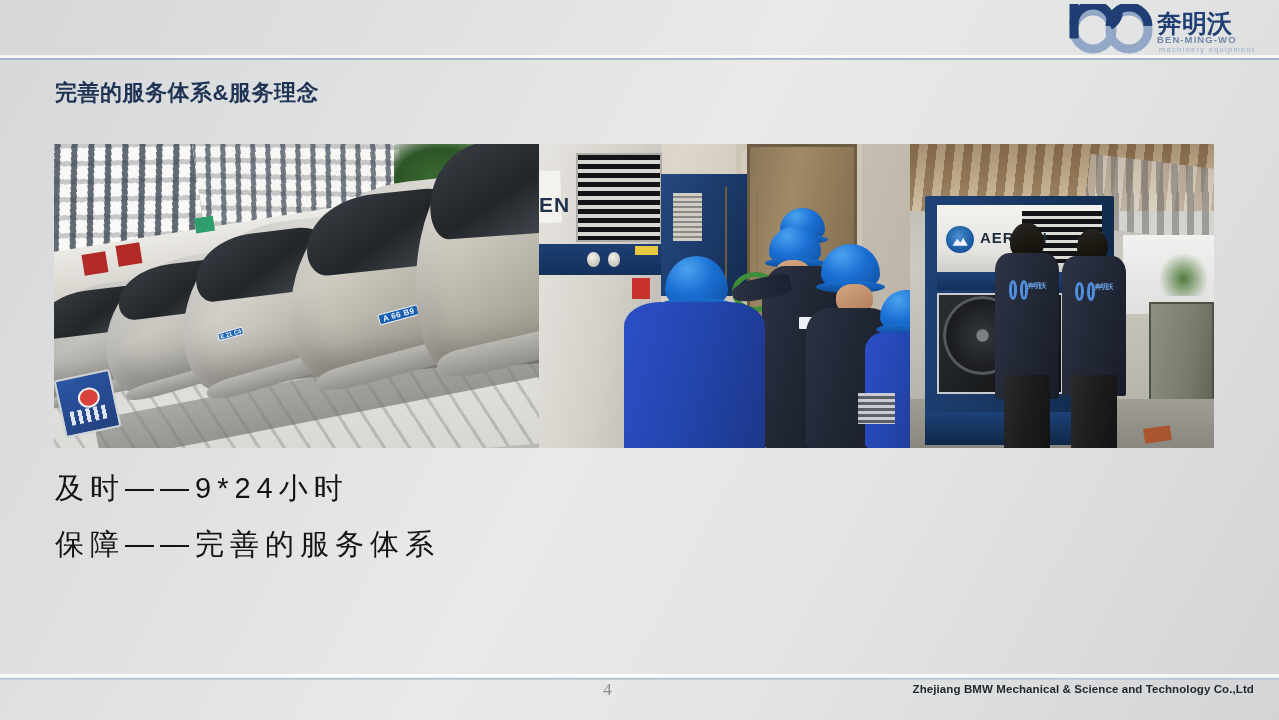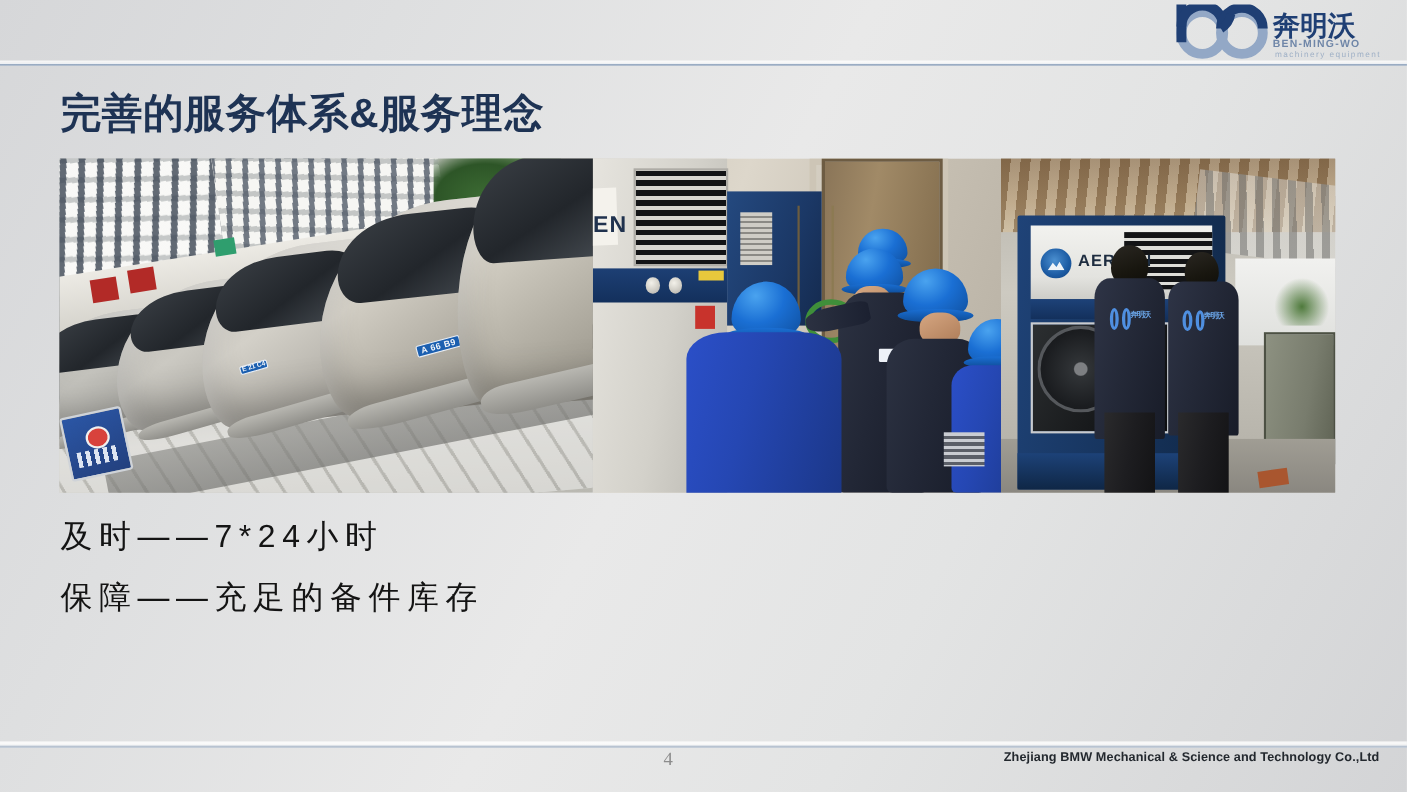--- a/index.html
+++ b/index.html
@@ -47,21 +47,21 @@
     width: 198px;
     height: 50px;
   }
   .logo svg { display: block; }
 
   
   .page-title {
     position: absolute;
     left: 55px;
     top: 78px;
-    font-size: 37px;
+    font-size: 22px;
     font-weight: bold;
     color: #1e3354;
     letter-spacing: .5px;
     white-space: nowrap;
   }
 
   
   .photo-strip {
     position: absolute;
     left: 54px;
@@ -679,22 +679,22 @@
           <span class="bo"></span>
           <span class="cn">奔明沃</span>
         </div>
       </div>
       <div class="p3-legs p3-legs2"></div>
     </div>
 
   </div>
 
   <div class="body-lines">
-    <div class="body-line">及时——7*24小时</div>
-    <div class="body-line">保障——充足的备件库存</div>
+    <div class="body-line">及时——9*24小时</div>
+    <div class="body-line">保障——完善的服务体系</div>
   </div>
 
   <div class="footer-rule-gloss"></div>
   <div class="footer-rule"></div>
   <div class="page-number">4</div>
   <div class="footer-company">Zhejiang BMW Mechanical &amp; Science and Technology Co.,Ltd</div>
 
 </div>
 
 </body></html>

